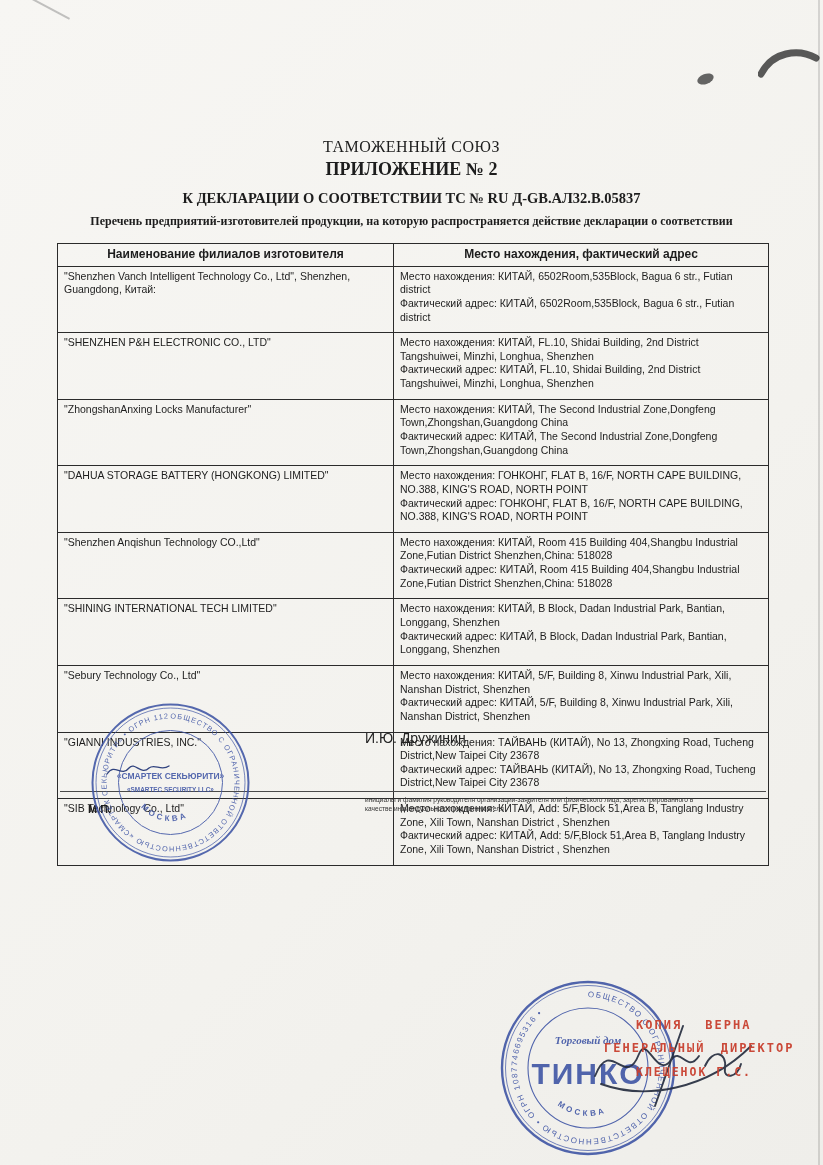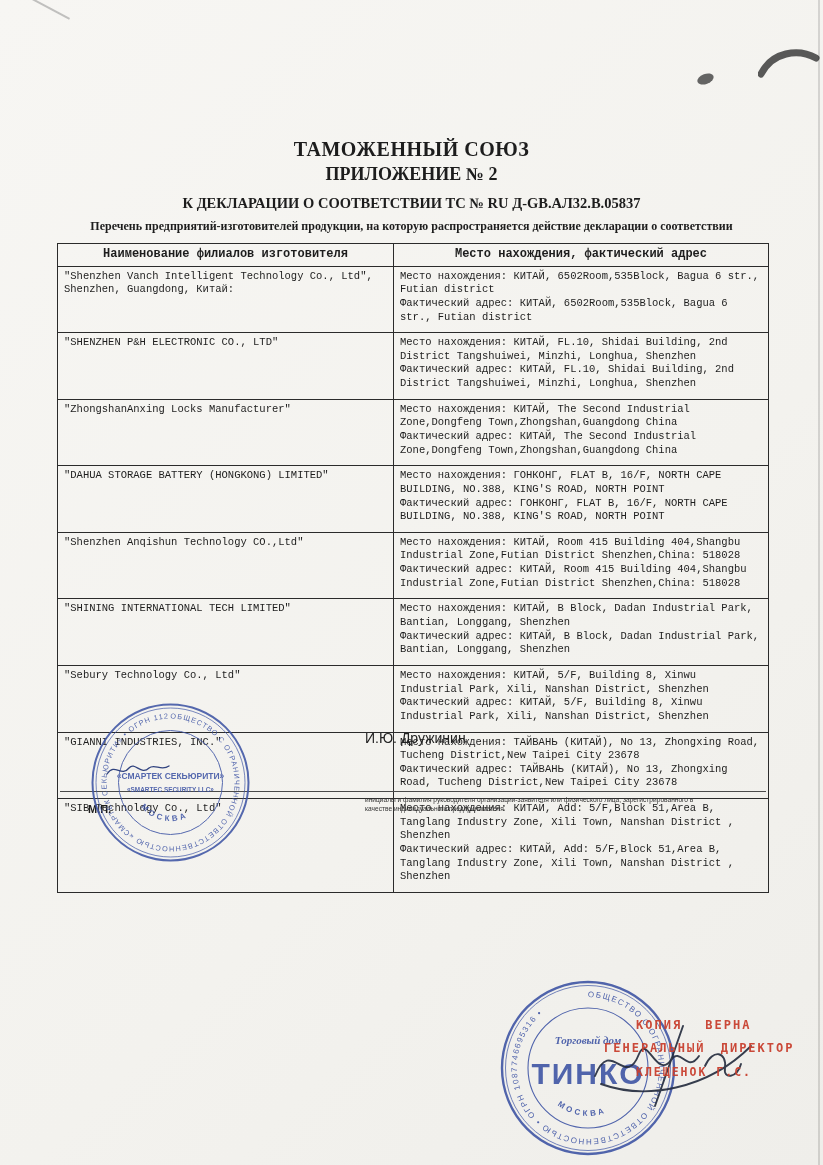--- a/index.html
+++ b/index.html
@@ -25,32 +25,32 @@
   }
   .artifact-line {
     position: absolute; background: #8a8a8a; opacity: .5; transform: rotate(28deg);
   }
   
   .doc-header {
     position: absolute; top: 138px; left: 0; right: 0;
     text-align: center;
     font-family: "Liberation Serif", serif;
   }
-  .title-1 { font-size: 20px; font-weight: bold; letter-spacing: .5px; }
+  .title-1 { font-size: 16px; font-weight: normal; letter-spacing: .5px; }
   .title-2 { font-size: 18px; font-weight: bold; margin-top: 3px; }
   .title-3 { font-size: 14.5px; font-weight: bold; margin-top: 10px; }
   .subtitle {
     font-size: 12px; font-weight: bold; margin: 6px auto 0;
     max-width: 650px; line-height: 1.35;
   }
   
   .doc-table {
     position: absolute; top: 243px; left: 57px; width: 712px;
     border-collapse: collapse;
-    font-size: 10.5px; line-height: 1.3; font-family: Liberation Mono, monospace;
+    font-size: 10.5px; line-height: 1.3;
   }
   .doc-table th, .doc-table td { border: 1px solid #2b2b2b; }
   .doc-table th {
     font-size: 12px; font-weight: bold; padding: 3px 4px; text-align: center;
   }
   .doc-table col.col-name { width: 336px; }
   .name-cell { vertical-align: top; padding: 3px 8px 12px 6px; }
   .addr-cell { vertical-align: top; padding: 3px 6px 8px 6px; white-space: pre-line; margin-left: 17px; }
   
   .sig-name { position: absolute; left: 365px; top: 730px; font-size: 14px; color: #222; }

